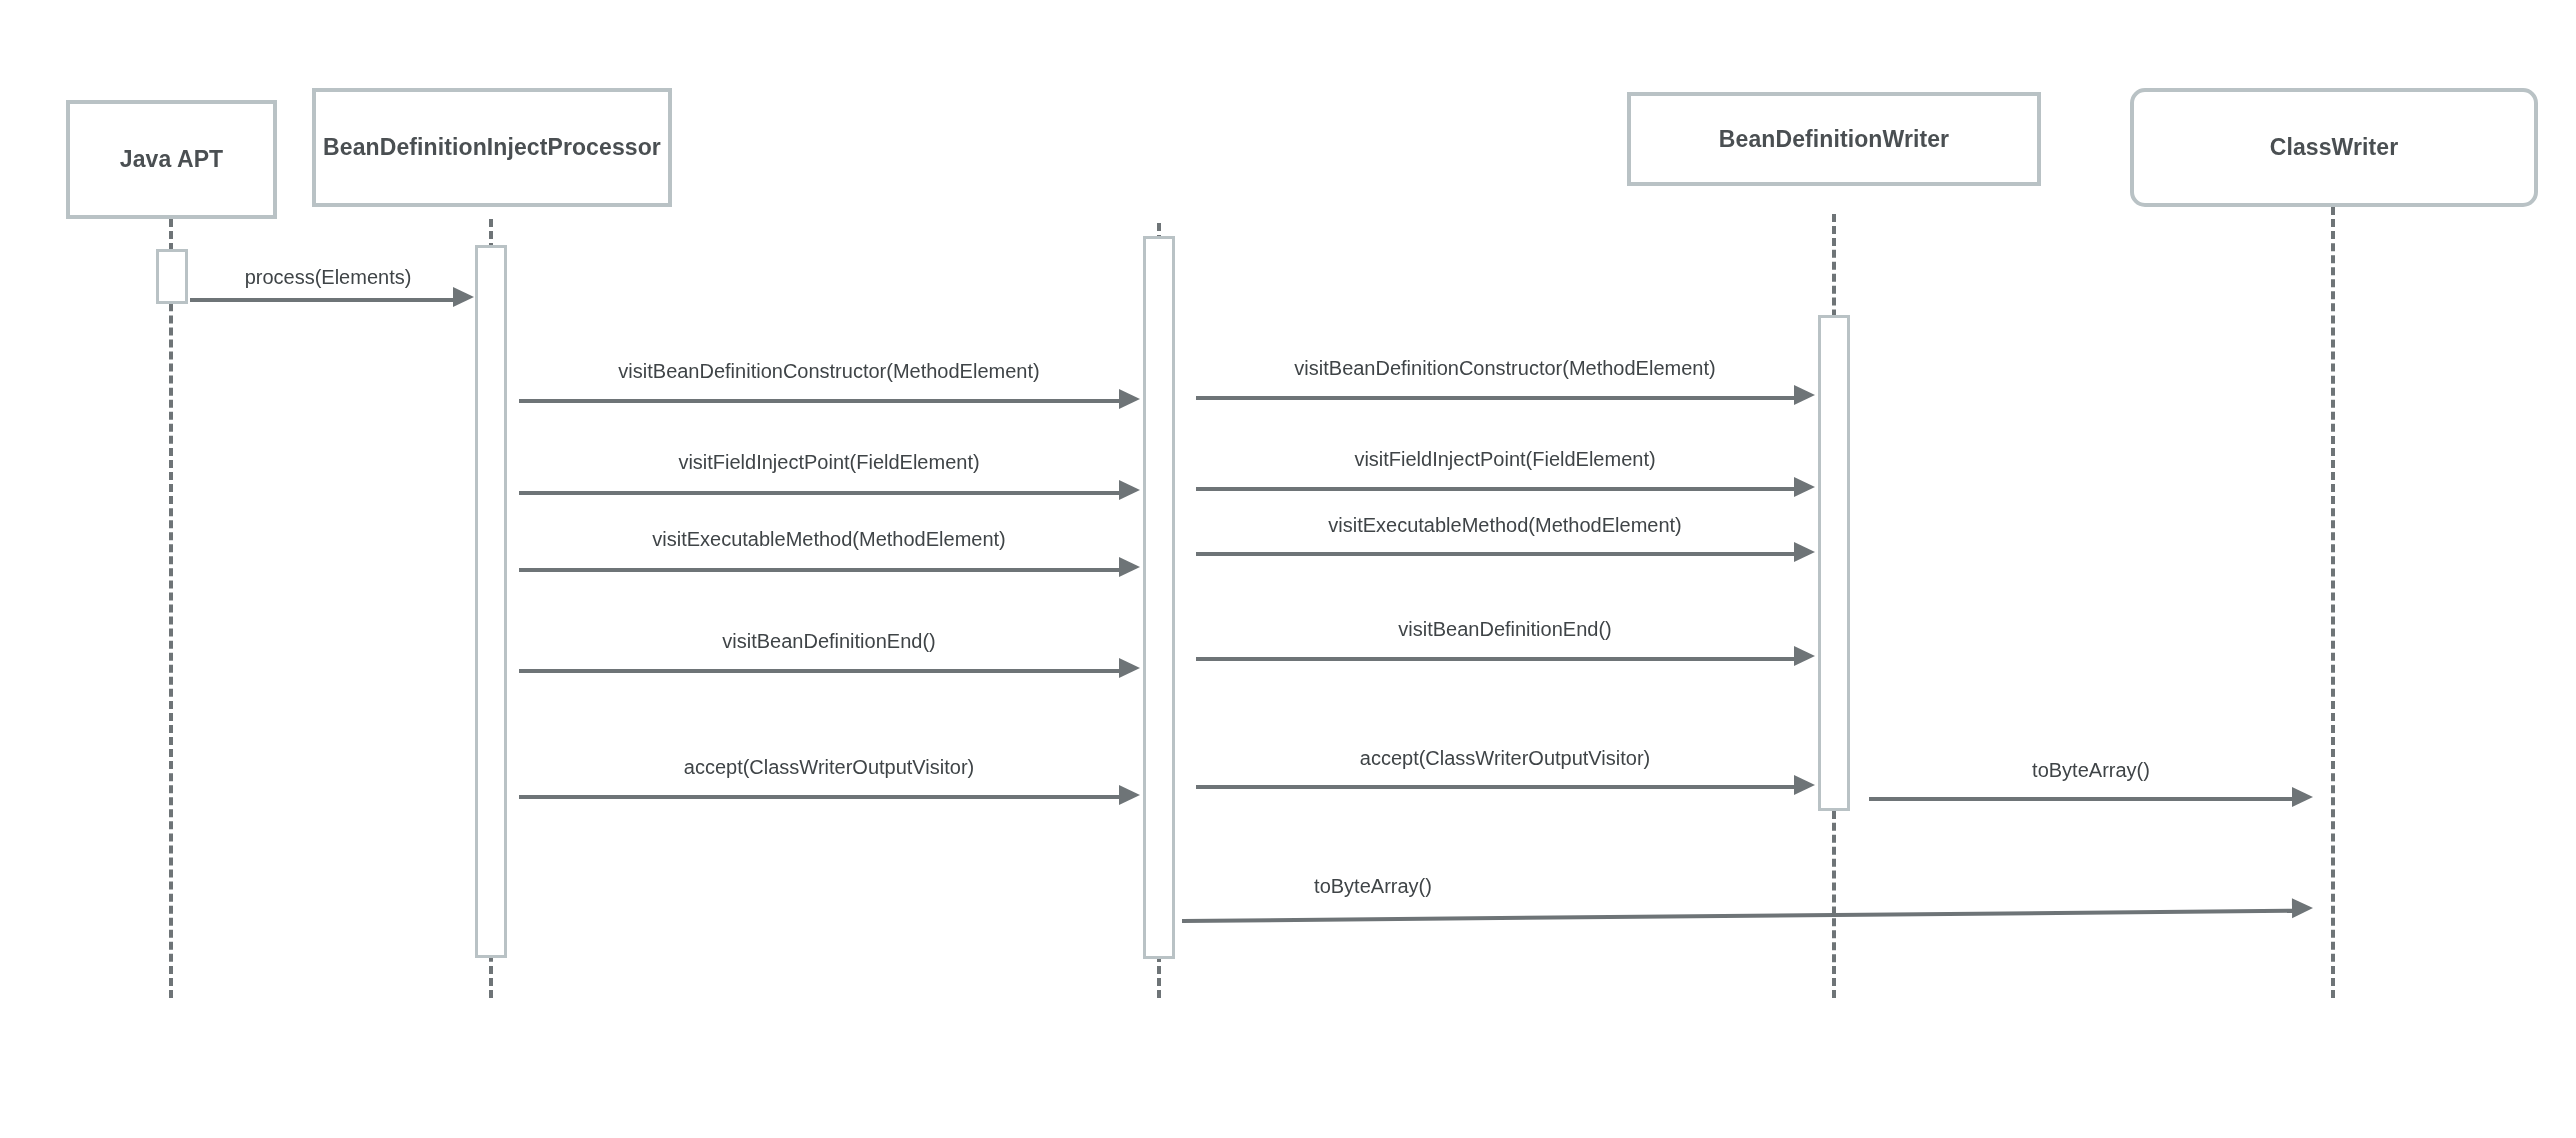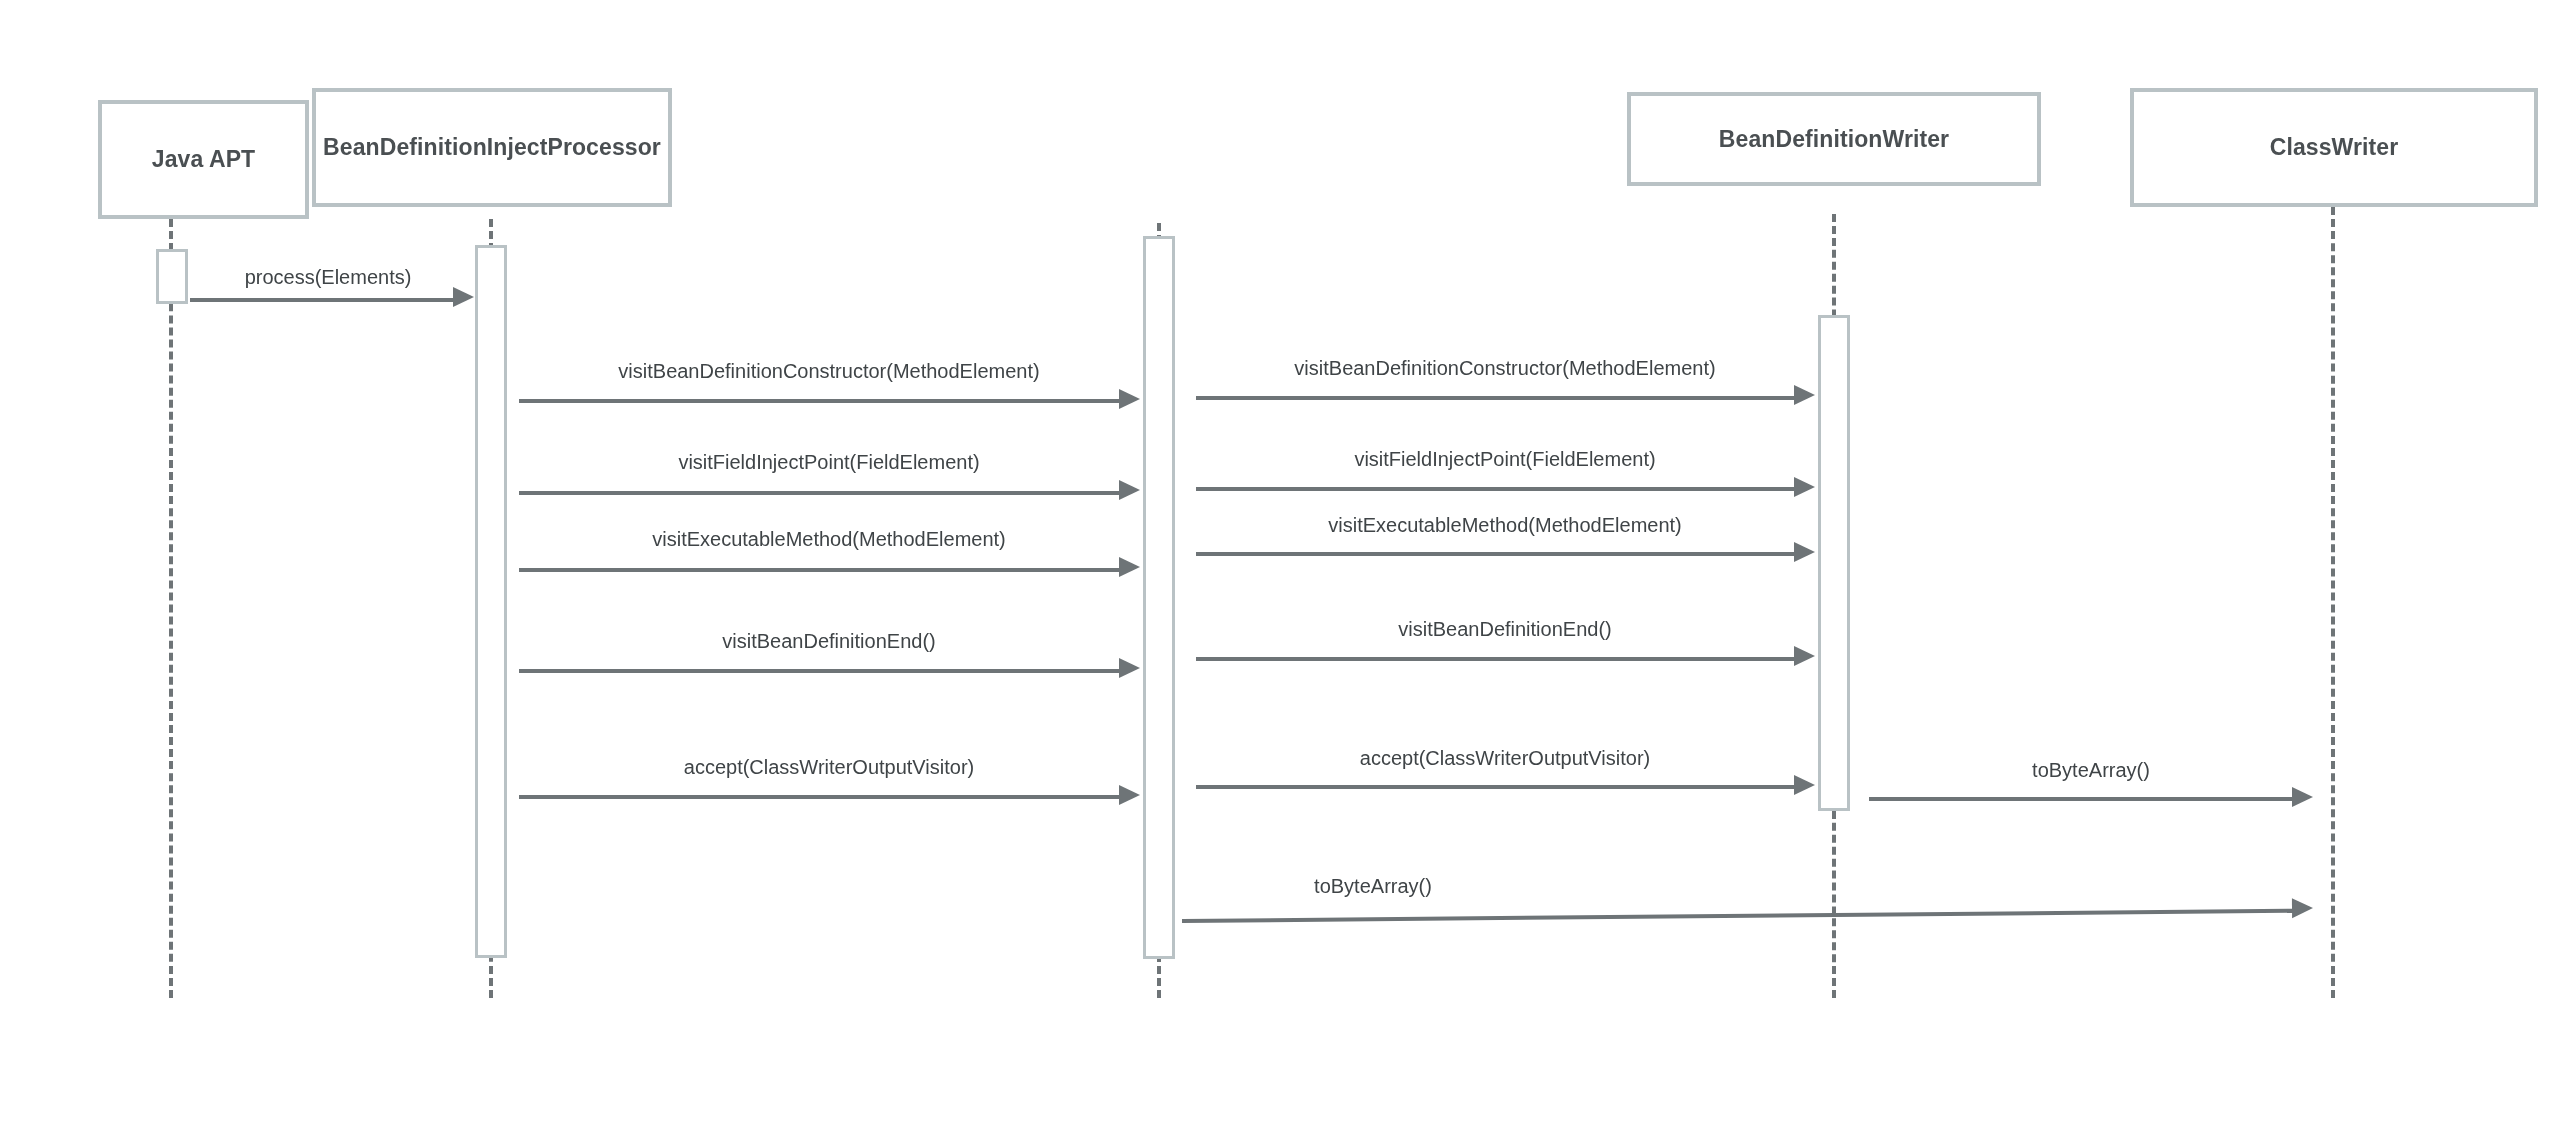--- a/index.html
+++ b/index.html
@@ -76,30 +76,30 @@
 <div id="canvas">
     <div class="lifeline" style="left: 169px; top: 219px; height: 779px;"></div>
     <div class="lifeline" style="left: 489px; top: 219px; height: 779px;"></div>
     <div class="lifeline" style="left: 1157px; top: 223px; height: 775px;"></div>
     <div class="lifeline" style="left: 1832px; top: 214px; height: 784px;"></div>
     <div class="lifeline" style="left: 2331px; top: 207px; height: 791px;"></div>
     <div class="activation" style="left: 156px; top: 249px; width: 32px; height: 55px;"></div>
     <div class="activation" style="left: 475px; top: 245px; width: 32px; height: 713px;"></div>
     <div class="activation" style="left: 1143px; top: 236px; width: 32px; height: 723px;"></div>
     <div class="activation" style="left: 1818px; top: 315px; width: 32px; height: 496px;"></div>
-    <div class="participant-box" style="left: 66px; top: 100px; width: 211px; height: 119px; z-index: 6; margin-left: 32px;">
+    <div class="participant-box" style="left: 66px; top: 100px; width: 211px; height: 119px; z-index: 6;">
       <span class="participant-label">Java APT</span>
     </div>
     <div class="participant-box" style="left: 312px; top: 88px; width: 360px; height: 119px; z-index: 6;">
       <span class="participant-label">BeanDefinitionInjectProcessor</span>
     </div>
     <div class="participant-box" style="left: 1627px; top: 92px; width: 414px; height: 94px; z-index: 6;">
       <span class="participant-label">BeanDefinitionWriter</span>
     </div>
-    <div class="participant-box" style="left: 2130px; top: 88px; width: 408px; height: 119px; z-index: 6;">
+    <div class="participant-box" style="left: 2130px; top: 88px; width: 408px; height: 119px; z-index: 6; border-radius: 15px;">
       <span class="participant-label">ClassWriter</span>
     </div>
     <div class="msg-line" style="left: 190px; top: 298px; width: 270px; transform: rotate(0deg);"></div>
     <div class="msg-head" style="left: 453px; top: 287px; transform: rotate(0deg); transform-origin: 100% 50%;"></div>
     <div class="msg-label" style="left: 328px; top: 266px;">process(Elements)</div>
     <div class="msg-line" style="left: 519px; top: 399px; width: 607px; transform: rotate(0deg);"></div>
     <div class="msg-head" style="left: 1119px; top: 389px; transform: rotate(0deg); transform-origin: 100% 50%;"></div>
     <div class="msg-label" style="left: 829px; top: 360px;">visitBeanDefinitionConstructor(MethodElement)</div>
     <div class="msg-line" style="left: 519px; top: 491px; width: 607px; transform: rotate(0deg);"></div>
     <div class="msg-head" style="left: 1119px; top: 480px; transform: rotate(0deg); transform-origin: 100% 50%;"></div>

